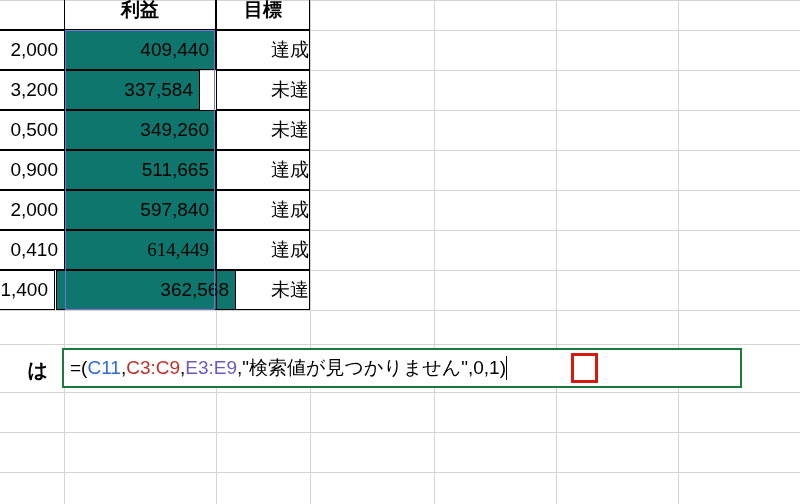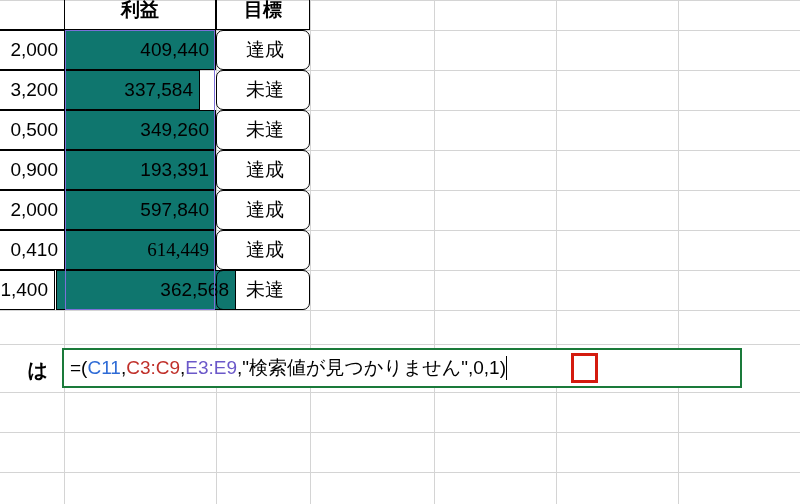--- a/index.html
+++ b/index.html
@@ -16,21 +16,21 @@
     position: absolute;
     top: 0;
     left: 0;
     width: 100%;
     height: 100%;
     pointer-events: none;
   }
   .vline { position: absolute; top: 0; bottom: 0; width: 1px; background: #d4d4d4; }
   .hline { position: absolute; left: 0; right: 0; height: 1px; background: #d4d4d4; }
   .right { text-align: right; padding-right: 6px; }
-  .left { text-align: center; padding-left: 4px; border-radius: 7px; }
+  .left { text-align: right; padding-left: 4px; }
 
   
   .sel-purple {
     position: absolute;
     border: 1.5px solid #7c6fd8;
     pointer-events: none;
   }
   .profit-cell { background: #0f766e; }
 
   
@@ -117,21 +117,21 @@
 
 <div class="tblcell right" style="top:70px; left:-1px; width:66px; border-left:none;">3,200</div>
 <div class="tblcell right profit-cell" style="top:70px; left:64px; width:136px;">337,584</div>
 <div class="tblcell left" style="top:70px; left:216px; width:94px; padding-left:4px;">未達</div>
 
 <div class="tblcell right" style="top:110px; left:-1px; width:66px; border-left:none;">0,500</div>
 <div class="tblcell right profit-cell" style="top:110px; left:64px; width:152px;">349,260</div>
 <div class="tblcell left" style="top:110px; left:216px; width:94px; padding-left:4px;">未達</div>
 
 <div class="tblcell right" style="top:150px; left:-1px; width:66px; border-left:none;">0,900</div>
-<div class="tblcell right profit-cell" style="top:150px; left:64px; width:152px;">193,391</div>
+<div class="tblcell right profit-cell" style="top:150px; left:64px; width:152px;">511,665</div>
 <div class="tblcell left" style="top:150px; left:216px; width:94px; padding-left:4px;">達成</div>
 
 <div class="tblcell right" style="top:190px; left:-1px; width:66px; border-left:none;">2,000</div>
 <div class="tblcell right profit-cell" style="top:190px; left:64px; width:152px;">597,840</div>
 <div class="tblcell left" style="top:190px; left:216px; width:94px; padding-left:4px;">達成</div>
 
 <div class="tblcell right" style="top:230px; left:-1px; width:66px; border-left:none;">0,410</div>
 <div class="tblcell right profit-cell" style="top:230px; left:64px; width:152px;font-family:Liberation Serif, serif;">614,449</div>
 <div class="tblcell left" style="top:230px; left:216px; width:94px; padding-left:4px;">達成</div>
 

